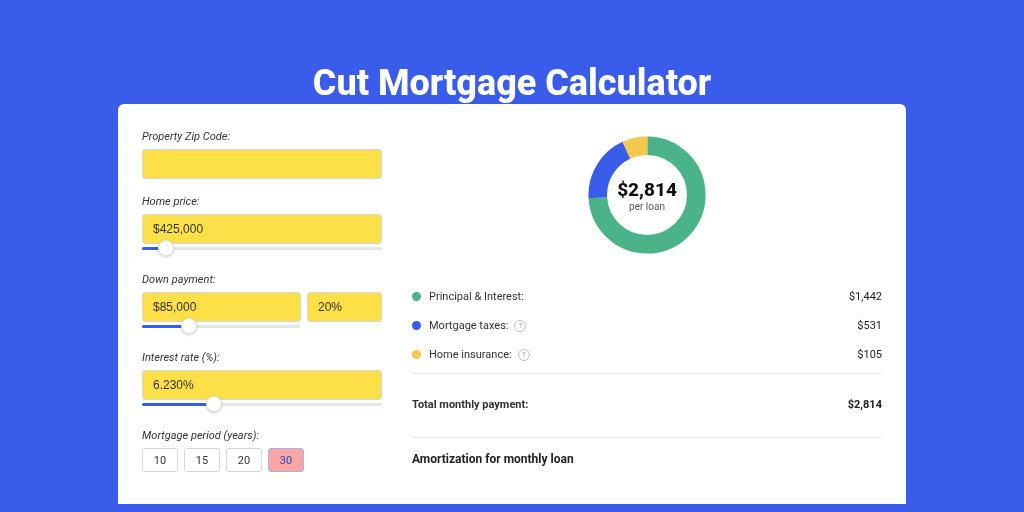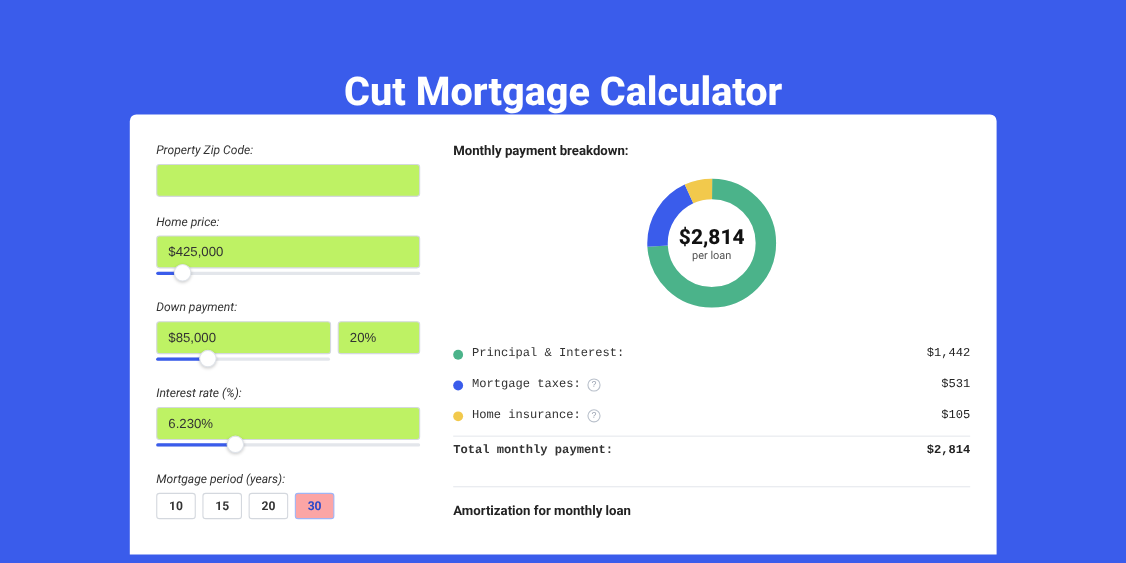--- a/index.html
+++ b/index.html
@@ -3,44 +3,44 @@
 <meta charset="utf-8">
 <style>
   *{box-sizing:border-box;margin:0;padding:0;}
   html,body{width:1024px;height:512px;overflow:hidden;font-family:-apple-system,BlinkMacSystemFont,"Segoe UI",Roboto,Arial,sans-serif;}
   body{background:#3A5CEB;}
   .page-title{color:#fff;font-weight:800;font-size:36px;text-align:center;padding-top:62px;}
   .card{background:#fff;border-radius:6px 6px 0 0;width:788px;margin:0 auto;height:400px;padding:26px 24px 0 24px;display:flex;gap:30px;position:relative;}
   .left{width:240px;flex-shrink:0;}
   .right{flex:1;}
   .lbl{font-size:11px;color:#333;margin-bottom:6px;display:block;font-style:italic;}
-  .inp{width:100%;height:30px;border:1px solid #d4d8de;border-radius:3px;background:#bef264;font-size:12px;color:#333;padding:0 10px;outline:none;}
+  .inp{width:100%;height:30px;border:1px solid #d4d8de;border-radius:3px;background:#fde047;font-size:12px;color:#333;padding:0 10px;outline:none;}
   .slider-wrap{position:relative;height:14px;margin-top:-1px;}
   .slider-track{position:absolute;top:4px;left:0;right:0;height:3px;background:#e3e6eb;border-radius:2px;}
   .slider-fill{position:absolute;top:4px;left:0;height:3px;background:#3A5CEB;border-radius:2px;}
   .slider-thumb{position:absolute;top:-3px;width:16px;height:16px;border-radius:50%;background:#fff;border:1px solid #dfe3e9;box-shadow:0 1px 3px rgba(0,0,0,.2);transform:translateX(-50%);}
   .fg{margin-bottom:16px;}
   .row2{display:flex;gap:6px;}
   .row2 .inp:first-child{flex:1;}
   .row2 .inp:last-child{width:75px;}
   .periods{display:flex;gap:6px;}
-  .pbtn{width:36px;height:24px;border:1px solid #d4d8de;border-radius:3px;background:#fff;font-size:11px;font-weight:700;color:#333;display:flex;align-items:center;justify-content:center;cursor:pointer;}
+  .pbtn{width:36px;height:24px;border:1px solid #d4d8de;border-radius:3px;background:#fff;font-size:11px;font-weight:400;color:#333;display:flex;align-items:center;justify-content:center;cursor:pointer;}
   .pbtn.sel{background:#fca5a5;border-color:#9fb4f5;color:#2a48c9;}
   .section-head{font-size:12px;font-weight:700;color:#222;margin-bottom:12px;}
   .donut-wrap{display:flex;justify-content:center;margin-bottom:22px;}
   .donut{position:relative;width:130px;height:130px;}
   .donut svg{width:130px;height:130px;}
   .donut-center{position:absolute;inset:0;display:flex;flex-direction:column;align-items:center;justify-content:center;}
   .donut-center .amt{font-size:19px;font-weight:800;color:#111;}
   .donut-center .per{font-size:10px;color:#555;}
-  .bline{display:flex;align-items:center;padding:8px 0;font-size:11px;color:#333;font-family:Liberation Mono, monospace;}
+  .bline{display:flex;align-items:center;padding:8px 0;font-size:11px;color:#333;}
   .dot{width:9px;height:9px;border-radius:50%;margin-right:8px;flex-shrink:0;}
   .bline .nm{flex:1;display:flex;align-items:center;gap:6px;}
   .bline .val{font-weight:400;color:#222;}
-  .bline.total{border-top:1px solid #e5e8ed;margin-top:4px;padding-top:7px;}
+  .bline.total{border-top:1px solid #e5e8ed;margin-top:4px;padding-top:24px;}
   .bline.total .nm,.bline.total .val{font-weight:700;}
   .info{width:12px;height:12px;border-radius:50%;border:1px solid #b9c0cb;color:#9aa2b1;font-size:8px;display:inline-flex;align-items:center;justify-content:center;}
   .divider-right{height:1px;background:#e5e8ed;margin:18px 0 14px;}
 </style>
 </head>
 <body>
 
 <h1 class="page-title">Cut Mortgage Calculator</h1>
 
 <div class="card">
@@ -91,21 +91,20 @@
         <div class="pbtn">10</div>
         <div class="pbtn">15</div>
         <div class="pbtn">20</div>
         <div class="pbtn sel">30</div>
       </div>
     </div>
 
   </div>
 
   <div class="right">
-    <div class="section-head">Monthly payment breakdown:</div>
 
     <div class="donut-wrap">
       <div class="donut">
         <svg viewBox="0 0 42 42">
 
           <circle cx="21" cy="21" r="15.9155" fill="none" stroke="#f0f2f6" stroke-width="6"></circle>
 
           <circle cx="21" cy="21" r="15.9155" fill="none" stroke-width="6" stroke="#4BB38A" stroke-dasharray="74 26" stroke-dashoffset="25"></circle>
           <circle cx="21" cy="21" r="15.9155" fill="none" stroke-width="6" stroke="#3A5CEB" stroke-dasharray="19 81" stroke-dashoffset="51"></circle>
           <circle cx="21" cy="21" r="15.9155" fill="none" stroke-width="6" stroke="#F2C94C" stroke-dasharray="7 93" stroke-dashoffset="32"></circle>

